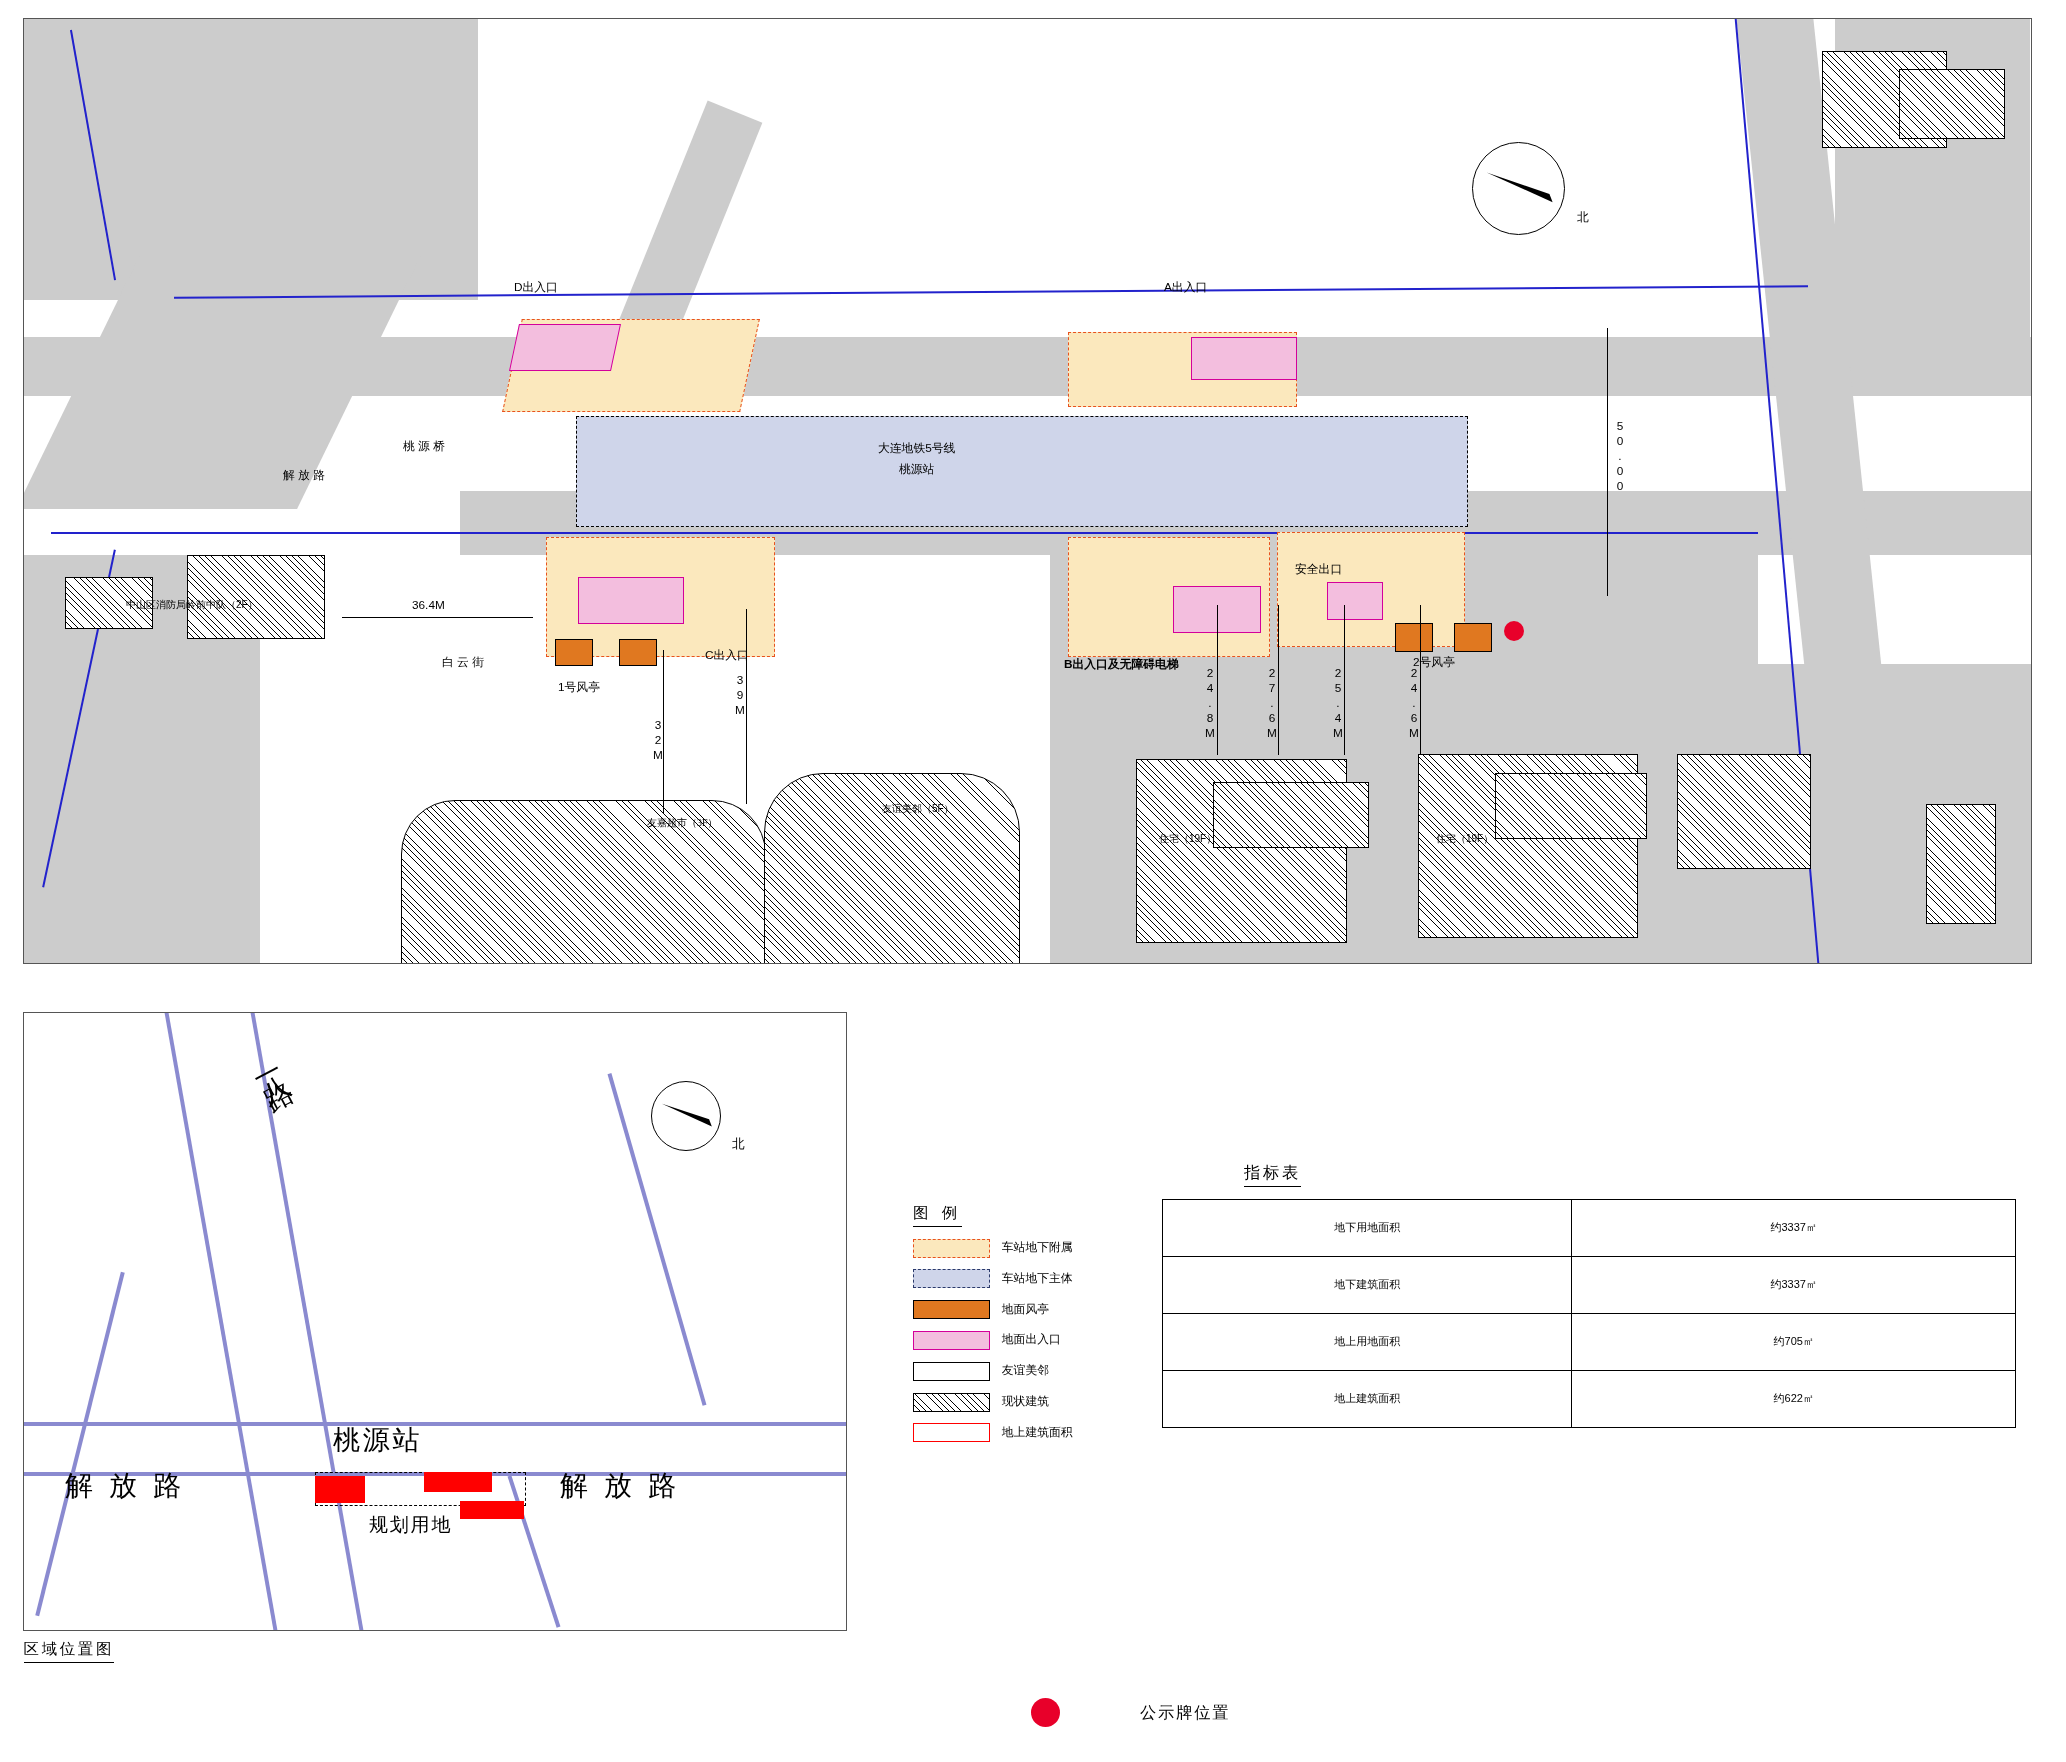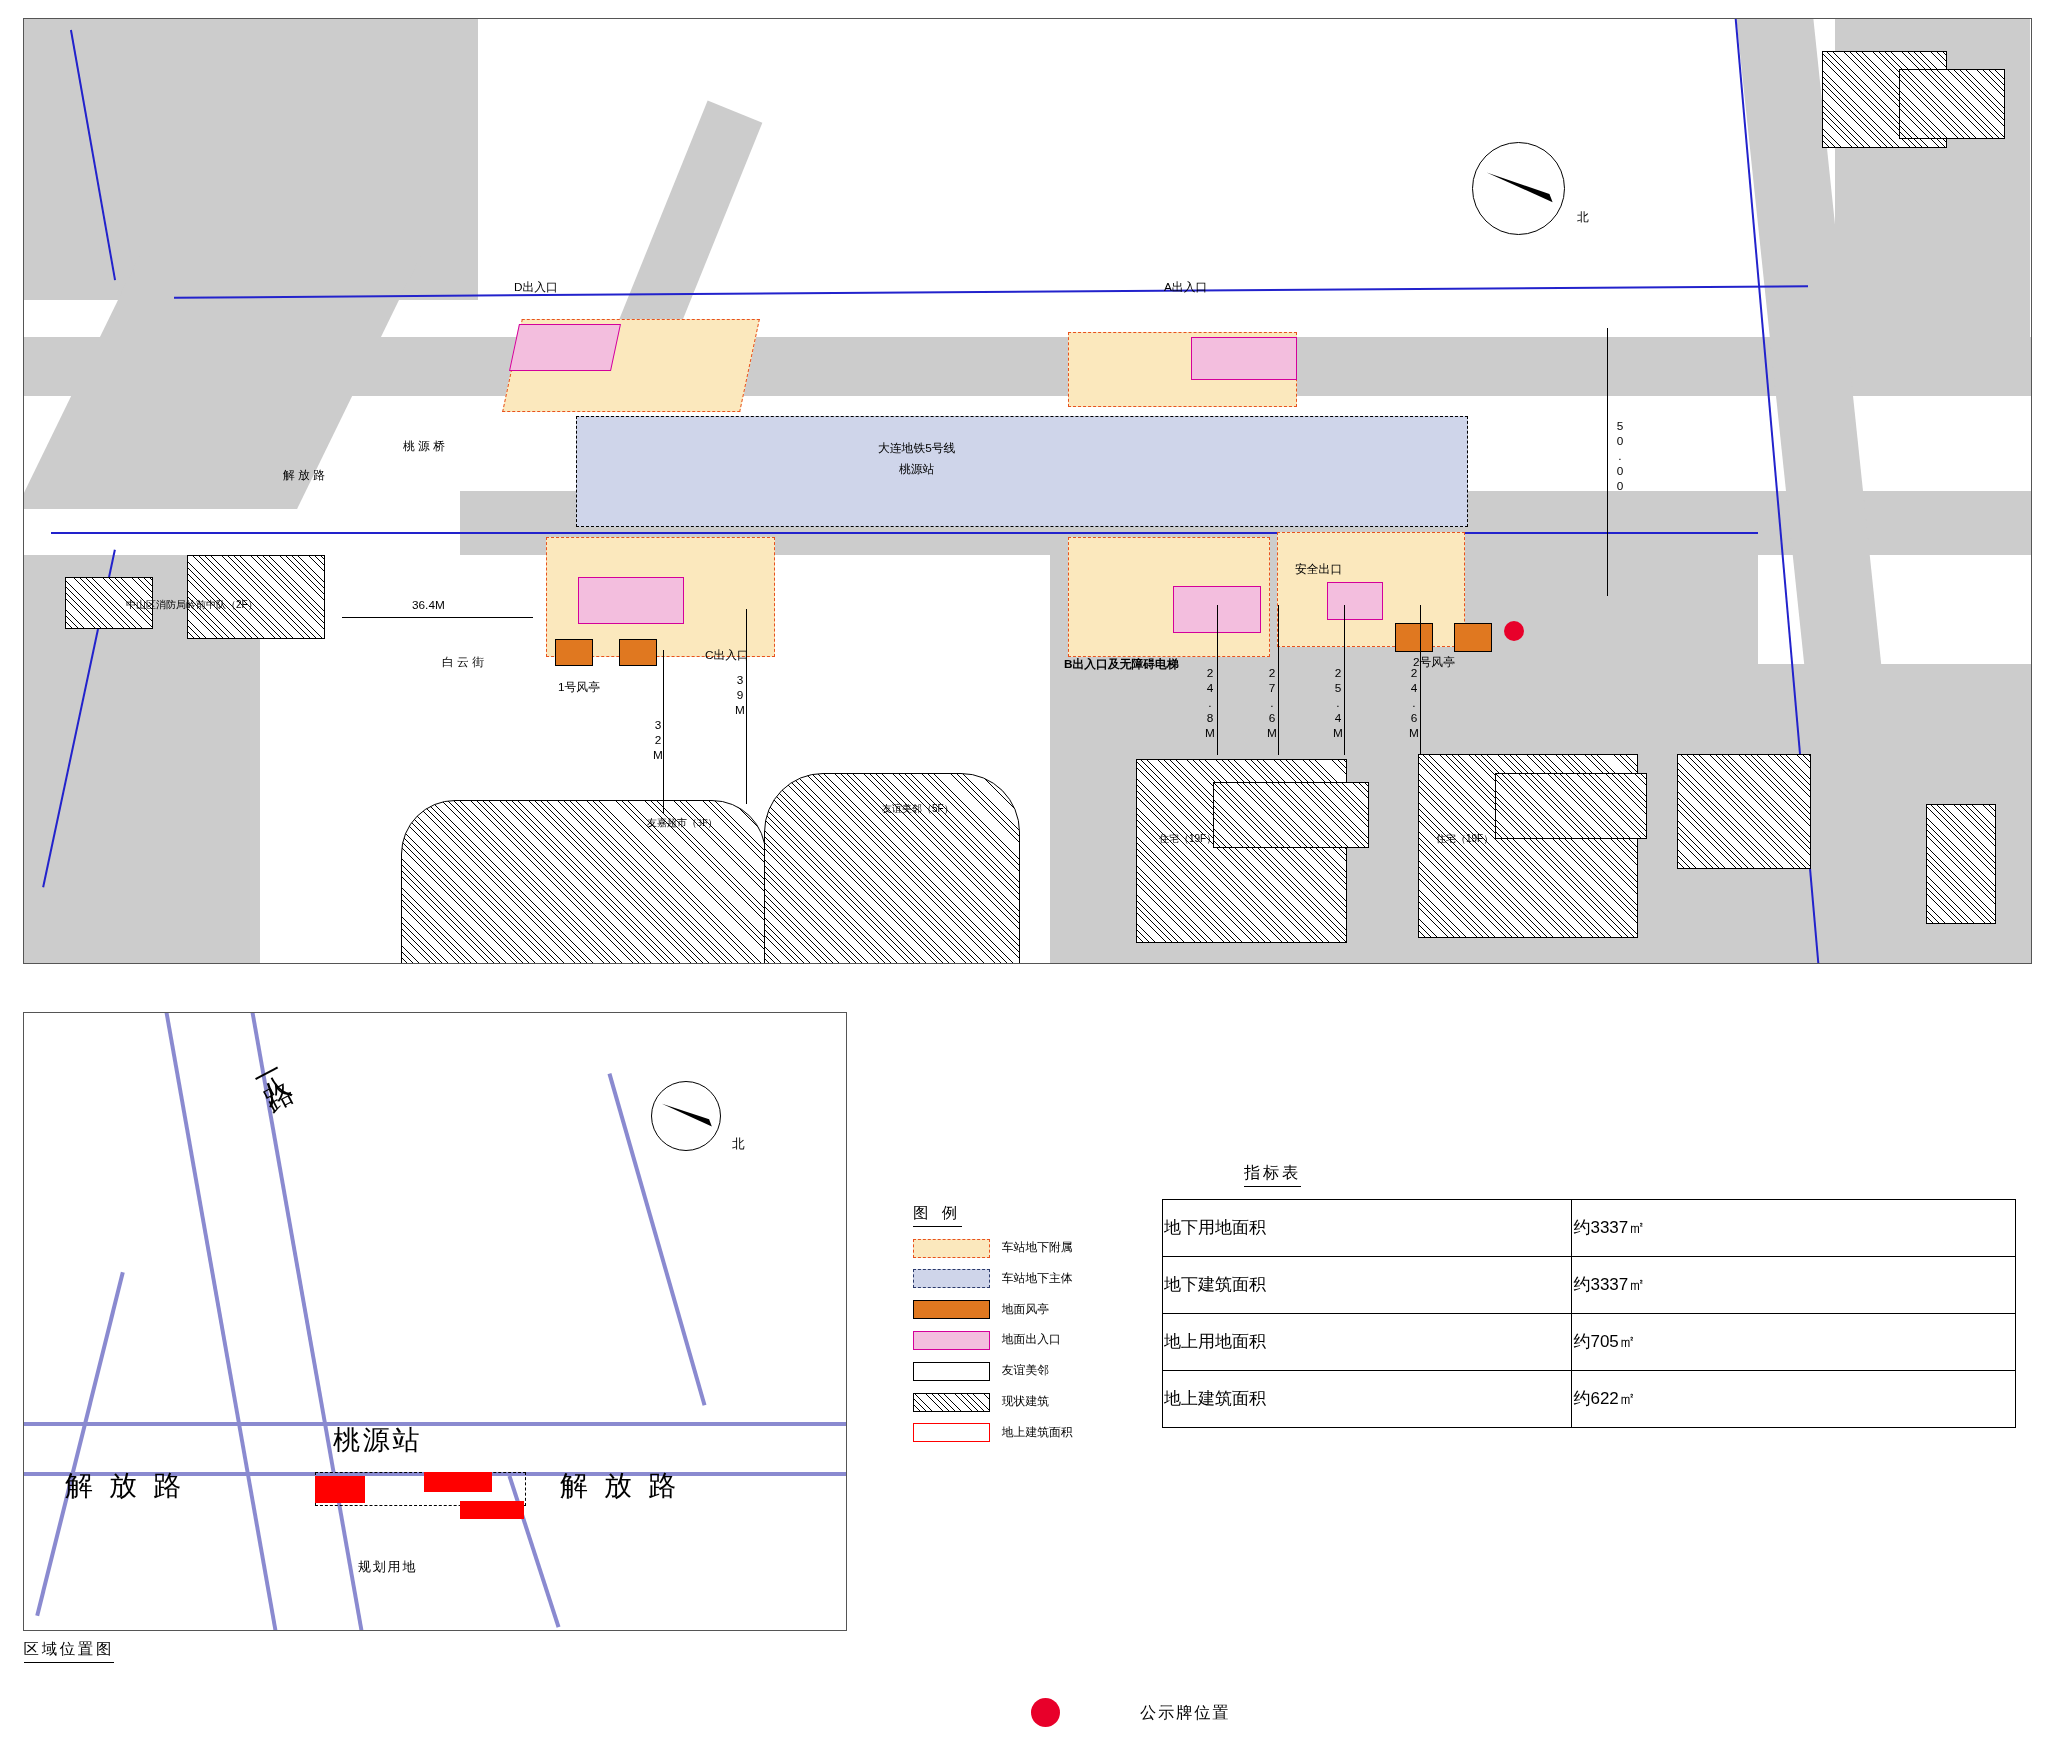--- a/index.html
+++ b/index.html
@@ -36,21 +36,21 @@
   #legend{position:absolute;left:913px;top:1203px;width:213px;}
   .legend-title{font-size:15.4px;letter-spacing:4.5px;border-bottom:0.9px solid #000;display:inline-block;padding-bottom:1.8px;}
   .legrow{display:flex;align-items:center;margin-top:11.8px;}
   .legswatch{width:77px;height:19px;border:0.9px solid #000;box-sizing:border-box;}
   .leglabel{margin-left:11.8px;font-size:11.8px;white-space:nowrap;}
 
   
   #table-wrap{position:absolute;left:1162px;top:1162px;width:858px;}
   .tbl-title{font-size:16.3px;letter-spacing:2.7px;border-bottom:0.9px solid #000;display:inline-block;padding-bottom:1.8px;margin-left:82px;}
   table.idx{border-collapse:collapse;margin-top:11.8px;width:854px;}
-  table.idx td{border:0.9px solid #000;height:54px;font-size:17px;}
+  table.idx td{border:0.9px solid #000;height:54px;text-align:center;font-size:11px;}
   table.idx td.k{width:48%;}
 
   #region-caption{position:absolute;left:23.6px;top:1639px;font-size:15.4px;letter-spacing:2.7px;border-bottom:1.4px solid #000;padding-bottom:1.8px;}
   #pub-marker{position:absolute;left:1031px;top:1698px;width:29px;height:29px;border-radius:50%;background:#e8002a;}
   #pub-label{position:absolute;left:1140px;top:1702px;font-size:16.3px;letter-spacing:1.8px;}
 </style>
 </head>
 <body>
 
 <div id="main-map">
@@ -160,21 +160,21 @@
   <div class="locline" style="left:54px;top:254px;width:3.6px;height:354px;transform:rotate(14deg);"></div>
   <div class="locline" style="left:631px;top:54px;width:3.6px;height:345px;transform:rotate(-16deg);"></div>
   <div class="locline" style="left:508px;top:459px;width:3.6px;height:159px;transform:rotate(-18deg);"></div>
 
   <div class="abs" style="left:291px;top:459px;width:209px;height:32px;border:0.9px dashed #000;"></div>
   <div class="redblk" style="left:291px;top:463px;width:50px;height:27px;"></div>
   <div class="redblk" style="left:400px;top:459px;width:68px;height:20.4px;"></div>
   <div class="redblk" style="left:436px;top:488px;width:64px;height:18px;"></div>
 
   <div class="abs" style="left:309px;top:409px;font-size:27px;letter-spacing:2.7px;">桃源站</div>
-  <div class="abs" style="left:334px;top:499px;font-size:13px;letter-spacing:1.8px;margin-top:46px;">规划用地</div>
+  <div class="abs" style="left:345px;top:499px;font-size:19px;letter-spacing:1.8px;">规划用地</div>
   <div class="locbig" style="left:41px;top:454px;">解 放 路</div>
   <div class="locbig" style="left:536px;top:454px;">解 放 路</div>
   <div class="abs" style="left:218px;top:45px;font-size:28px;writing-mode:vertical-rl;text-orientation:upright;transform:rotate(-28deg);letter-spacing:3.6px;">八一路</div>
 
   <div class="compass" style="left:627px;top:68px;width:68px;height:68px;">
     <svg width="68" height="68" viewBox="0 0 150 150">
       <polygon points="22,48 132,98 126,82" fill="#000"></polygon>
     </svg>
   </div>
   <div class="abs" style="left:708px;top:123px;font-size:12.7px;">北</div>

